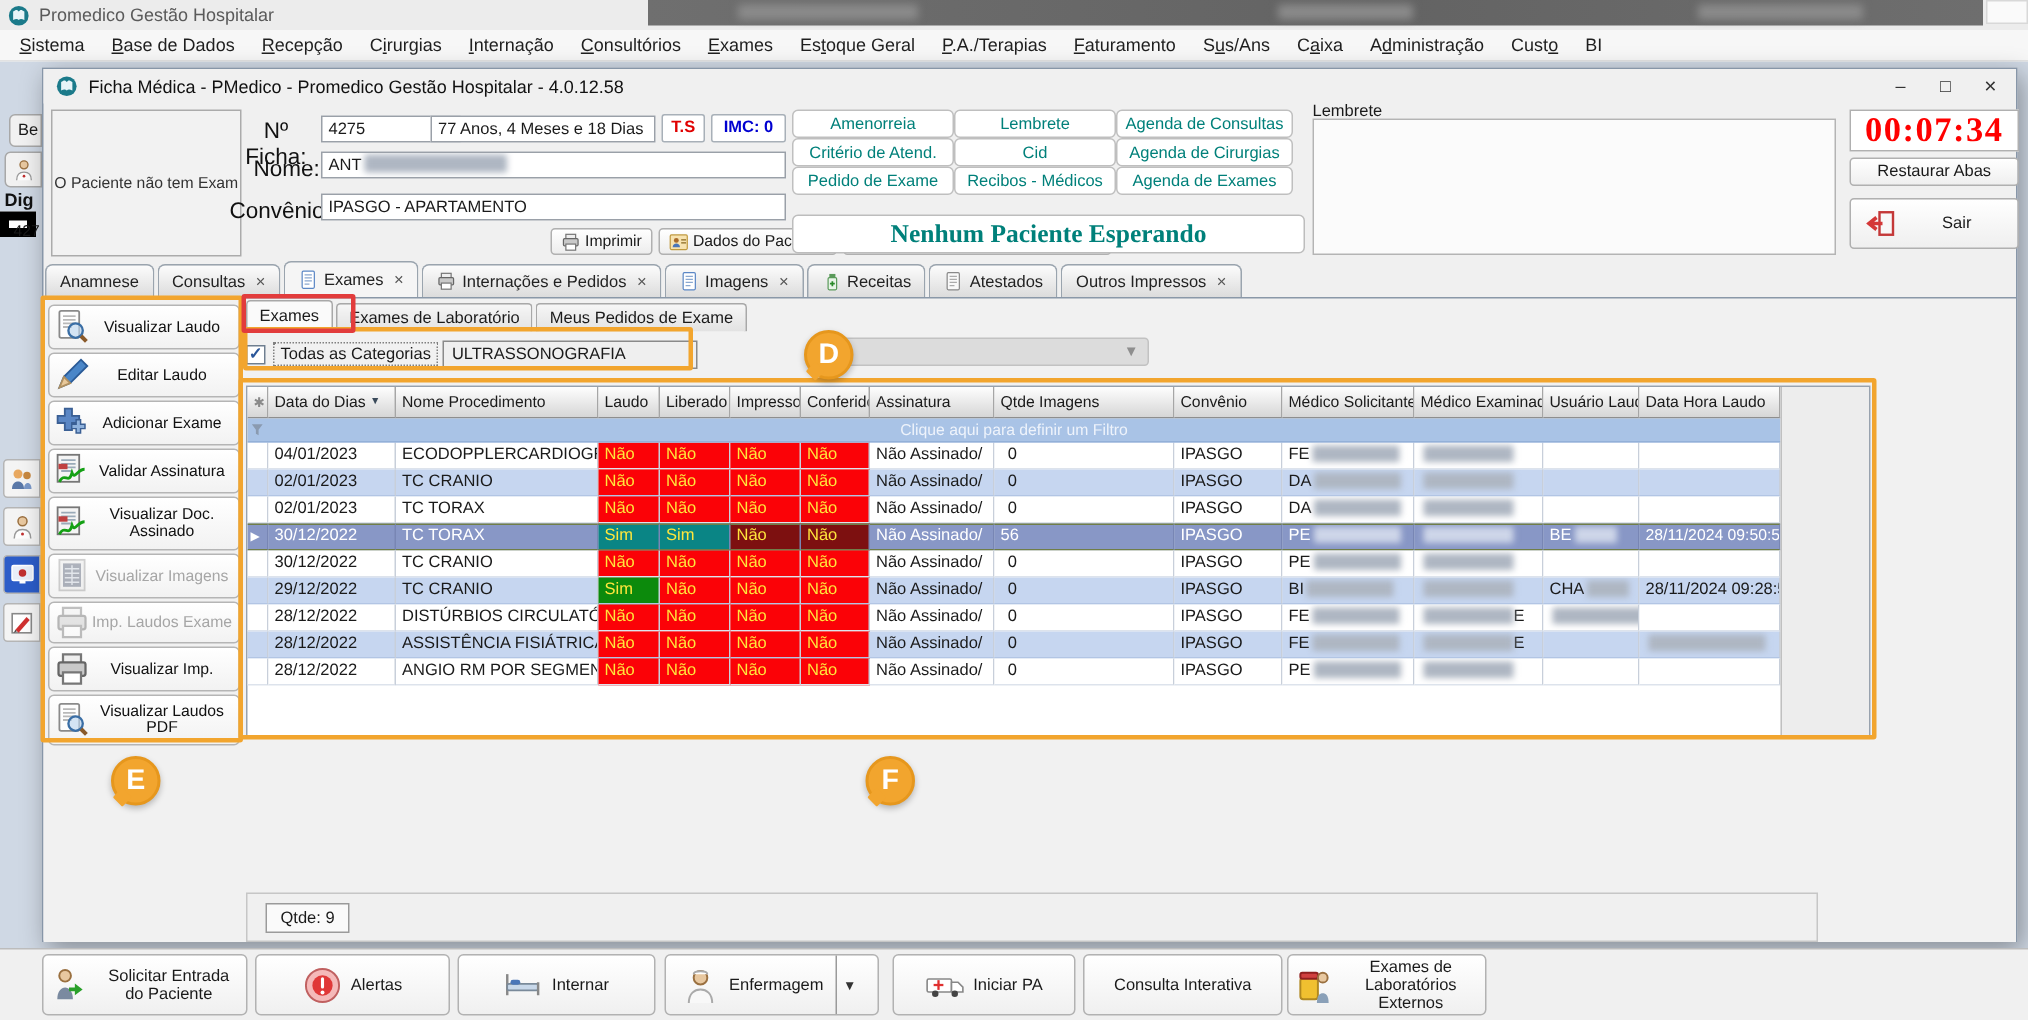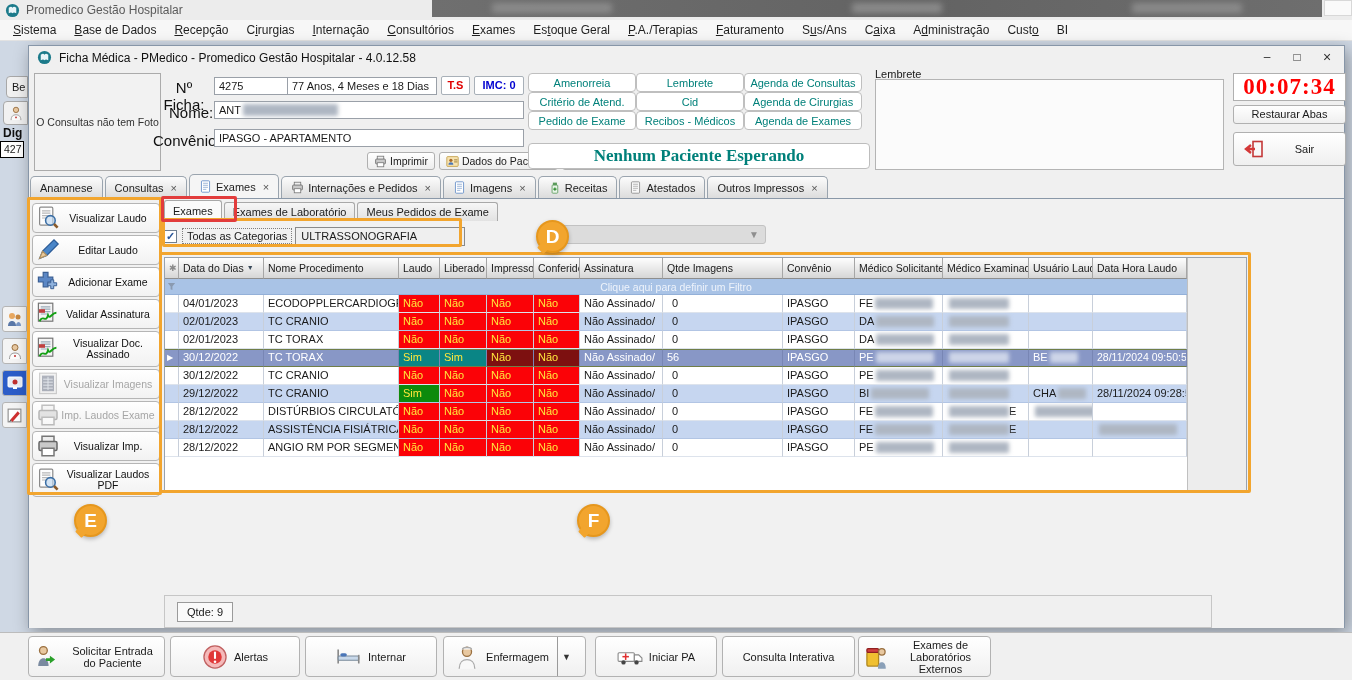--- a/index.html
+++ b/index.html
@@ -16,21 +16,21 @@
 #dark-strip{left:432px;top:0;width:890px;height:17px;background:linear-gradient(90deg,#6f6f6f,#636363 55%,#6e6e6e);}
 #dark-strip .blob{position:absolute;top:3px;height:10px;background:#8b8b8b;filter:blur(3px);border-radius:2px;}
 #corner-box{left:1324px;top:0;width:28px;height:16px;background:#fafafa;border:1px solid #d8d8d8;}
 #menubar{left:0;top:20px;width:1352px;height:21px;background:#f7f7f7;border-bottom:1px solid #e2e2e2;display:flex;align-items:center;padding-left:4px;}
 .menu-item{padding:0 9px;font-size:12px;color:#1f1f1f;line-height:20px;}
 
 .frag{background:#f1f1f1;border:1px solid #a8a8a8;}
 #frag-tab1{left:6px;top:76px;width:22px;height:22px;border-radius:4px 0 0 4px;font-size:11px;display:flex;align-items:center;padding-left:5px;}
 #frag-tab2{left:3px;top:101px;width:25px;height:24px;border-radius:4px 0 0 4px;display:flex;align-items:center;justify-content:center;}
 #frag-dig{left:3px;top:126px;font-weight:bold;font-size:12px;color:#111;}
-#frag-num{left:0;top:141px;width:24px;height:17px;background:#fff;border:1px solid #000000;font-size:10.5px;line-height:15px;padding-left:3px;}
+#frag-num{left:0;top:141px;width:24px;height:17px;background:#fff;border:6px solid #000000;font-size:10.5px;line-height:15px;padding-left:3px;}
 .frag-ic{left:2px;width:25px;height:26px;background:#f4f4f4;border:1px solid #b5b5b5;border-radius:3px 0 0 3px;display:flex;align-items:center;justify-content:center;}
 
 #win{left:28px;top:45px;width:1317px;height:583px;background:#f0f0f0;border:1px solid #8796a8;box-shadow:3px 5px 16px rgba(0,0,0,.35);}
 #win>div{position:absolute;}
 #win-titlebar{left:0;top:0;width:100%;height:23px;background:#f0f0f0;display:flex;align-items:center;}
 #win-icon{width:15px;height:15px;margin-left:8px;}
 #win-title{font-size:12px;margin-left:7px;color:#111;}
 #win-controls{position:absolute;right:2px;top:1px;display:flex;}
 .wctl{width:30px;height:21px;text-align:center;line-height:20px;font-size:12px;color:#333;}
 .wctl.close{font-size:14px;}
@@ -216,21 +216,21 @@
       </span>
     <span id="win-title">Ficha Médica - PMedico - Promedico Gestão Hospitalar - 4.0.12.58</span>
     <span id="win-controls">
       <span class="wctl">–</span>
       <span class="wctl">□</span>
       <span class="wctl close">×</span>
     </span>
   </div>
 
   <div id="photo-box">
-      <span>O Consultas não tem Foto</span>
+      <span>O Paciente não tem Exam</span>
     </div>
 
   <div class="flabel" style="left:128px;top:33px;width:54px;">Nº Ficha:</div>
   <div class="fld" style="left:185px;top:31px;width:93px;">4275</div>
   <div class="fld" style="left:258px;top:31px;width:150px;">77 Anos, 4 Meses e 18 Dias</div>
   <div class="tag" id="tag-ts" style="left:412px;top:30px;width:29px;">T.S</div>
   <div class="tag" id="tag-imc" style="left:445px;top:30px;width:50px;">IMC: 0</div>
 
   <div class="flabel" style="left:140px;top:58px;width:42px;">Nome:</div>
   <div class="fld" style="left:185px;top:55px;width:310px;"><span>ANT</span><span class="blur" id="nome-blur"></span></div>

